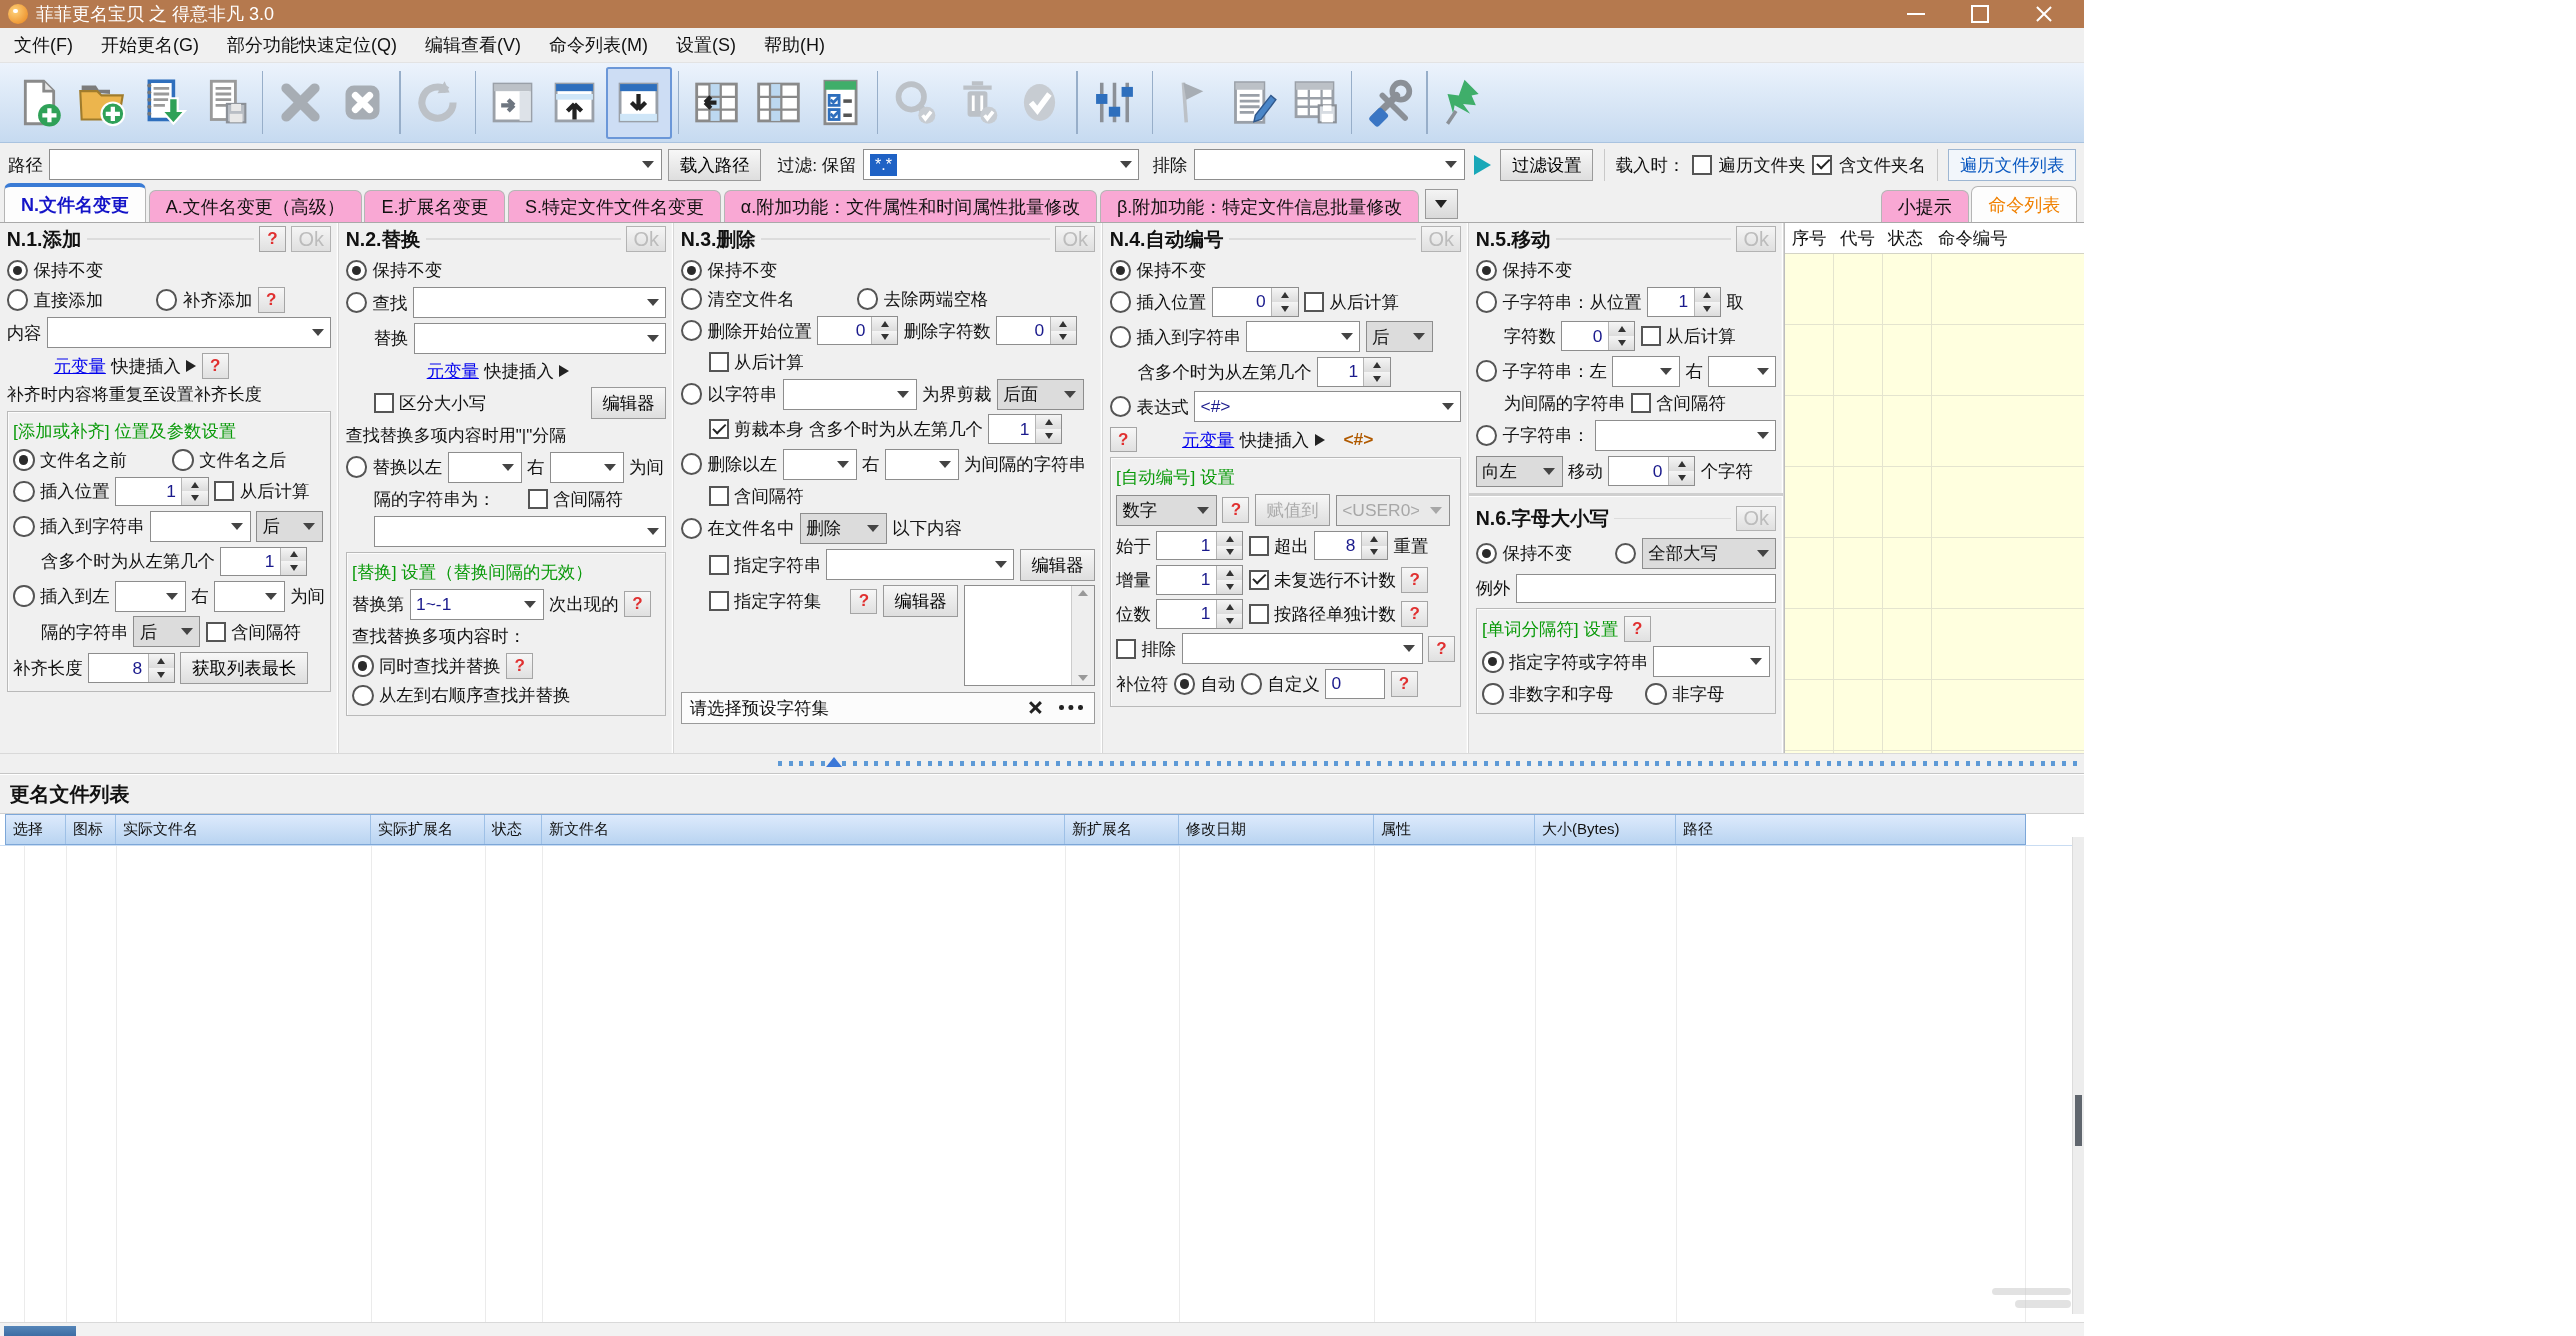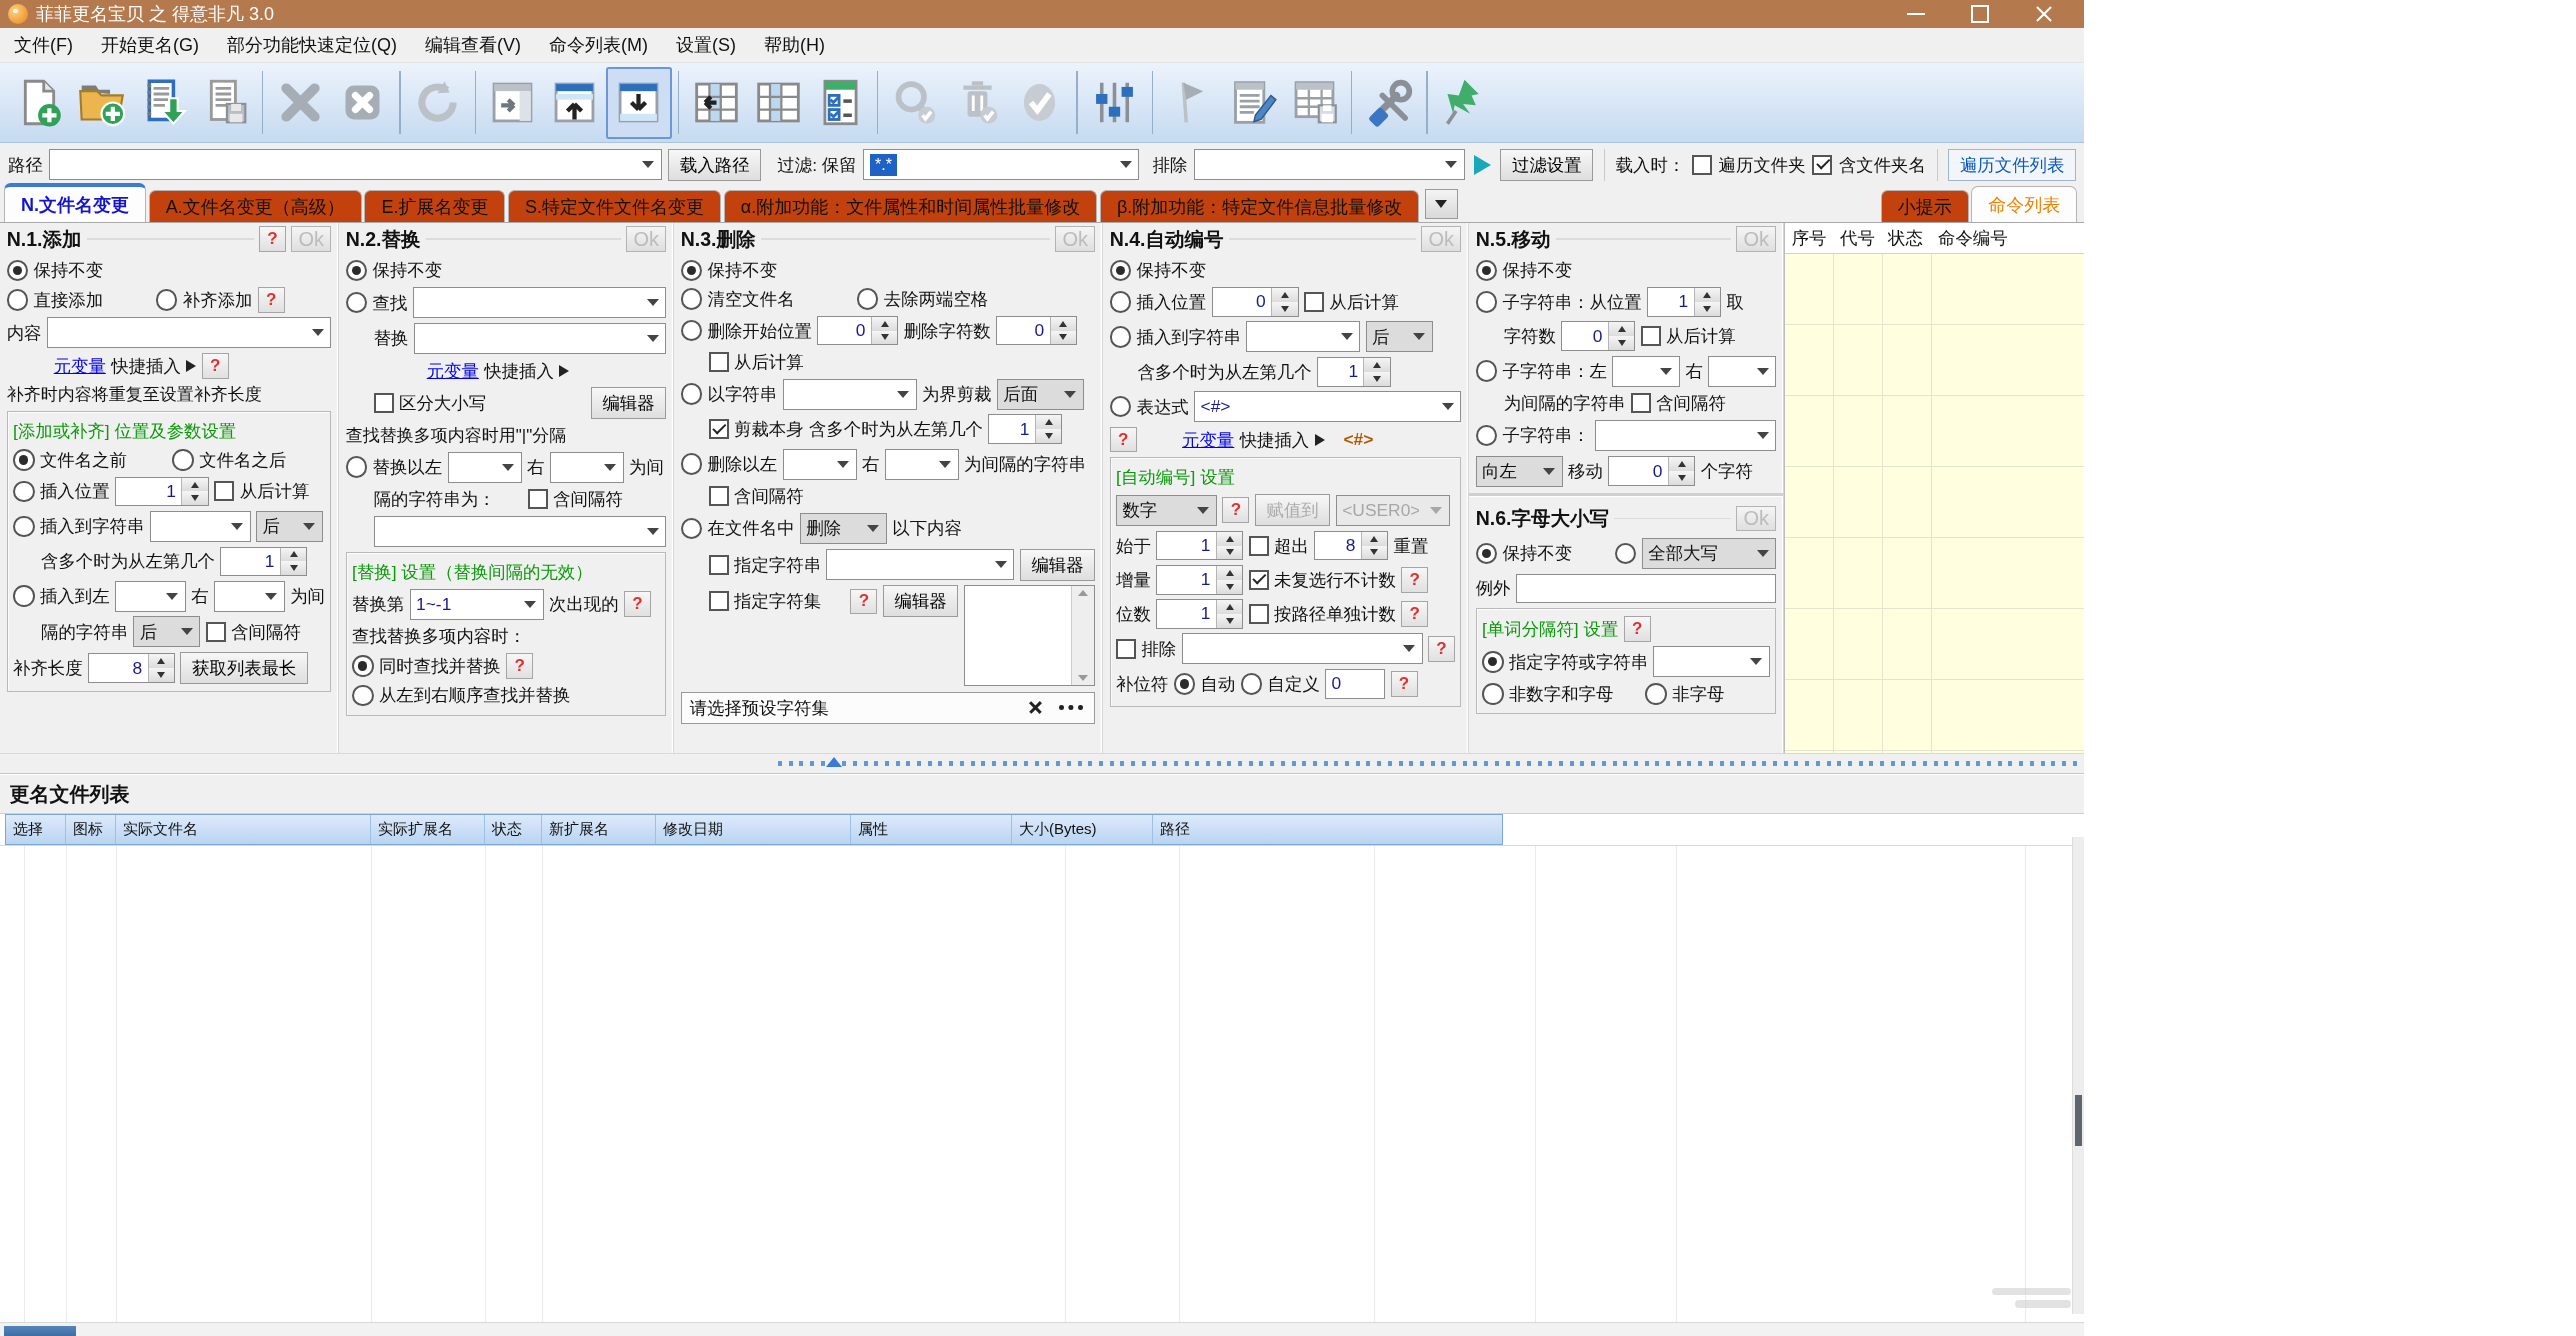--- a/index.html
+++ b/index.html
@@ -44,21 +44,21 @@
 .vsep{width:1.3px;height:32px;background:#c9c9c9;margin:0 4px}
 .selpatch{background:#1f62c5;color:#fff;font-size:16px;padding:2px 5.4px}
 
 .cb{width:20px;height:20px;border:2px solid #555;background:#fff;box-sizing:border-box;flex:0 0 auto;position:relative}
 .cb.on::after{content:"";position:absolute;left:2.7px;top:2.7px;width:10.7px;height:5.4px;border-left:2.7px solid #222;
   border-bottom:2.7px solid #222;transform:rotate(-45deg)}
 .rd{width:21.5px;height:21.5px;border-radius:50%;border:2px solid #555;background:#fff;box-sizing:border-box;flex:0 0 auto;position:relative}
 .rd.sel::after{content:"";position:absolute;left:4px;top:4px;width:9.4px;height:9.4px;border-radius:50%;background:#2b2b2b}
 
 .tabrow{height:36px;display:flex;align-items:flex-end;background:#f0f0f0;border-bottom:1.3px solid #a9a9a9;padding:0 4px}
-.tab{height:31px;display:flex;align-items:center;padding:0 16px;font-size:18px;background:#c2410c;
+.tab{height:31px;display:flex;align-items:center;padding:0 16px;font-size:18px;background:#f9a8d4;
   border:0.7px solid #b5b5b5;border-bottom:none;border-radius:6.7px 6.7px 0 0;margin-right:2.7px;white-space:nowrap}
 .tab.active{height:35px;background:#fdfdfd;border-top:4px solid #3a7bd5;font-weight:bold;color:#1414c8;padding-top:0}
 .tab.cmdtab{color:#f08000;font-weight:normal;background:#fdfdfd;height:35px}
 .tabdrop{width:31px;height:28px;margin:0 0 2.7px 2.7px;background:linear-gradient(#f4f4f4,#d9d9d9);
   border:1.3px solid #9a9a9a;display:flex;align-items:center;justify-content:center}
 .tabdrop::after{content:"";border-left:6px solid transparent;border-right:6px solid transparent;border-top:8px solid #222}
 .tabspacer{flex:1}
 
 .main{display:flex;height:530px;background:#f0f0f0}
 .panel{box-sizing:border-box;padding:1.3px 6.7px;border-right:1.3px solid #d6d6d6;box-shadow:inset -1.3px 0 0 #fff;overflow:hidden}
@@ -1006,20 +1006,21 @@
     <span class="ftitle">更名文件列表</span>
   </div>
 
   <div class="fheadrow">
     <div class="fhead">
       <span class="fcol" style="width:60px">选择</span>
       <span class="fcol" style="width:50px">图标</span>
       <span class="fcol" style="width:255px">实际文件名</span>
       <span class="fcol" style="width:114px">实际扩展名</span>
       <span class="fcol" style="width:57px">状态</span>
+      <span class="fcol" style="width:523px">新文件名</span>
       <span class="fcol" style="width:114px">新扩展名</span>
       <span class="fcol" style="width:195px">修改日期</span>
       <span class="fcol" style="width:161px">属性</span>
       <span class="fcol" style="width:141px">大小(Bytes)</span>
       <span class="fcol" style="width:349px;border-right:none">路径</span>
     </div>
   </div>
 
   <div class="fbody">
     <i class="fvline" style="left:24px"></i>

